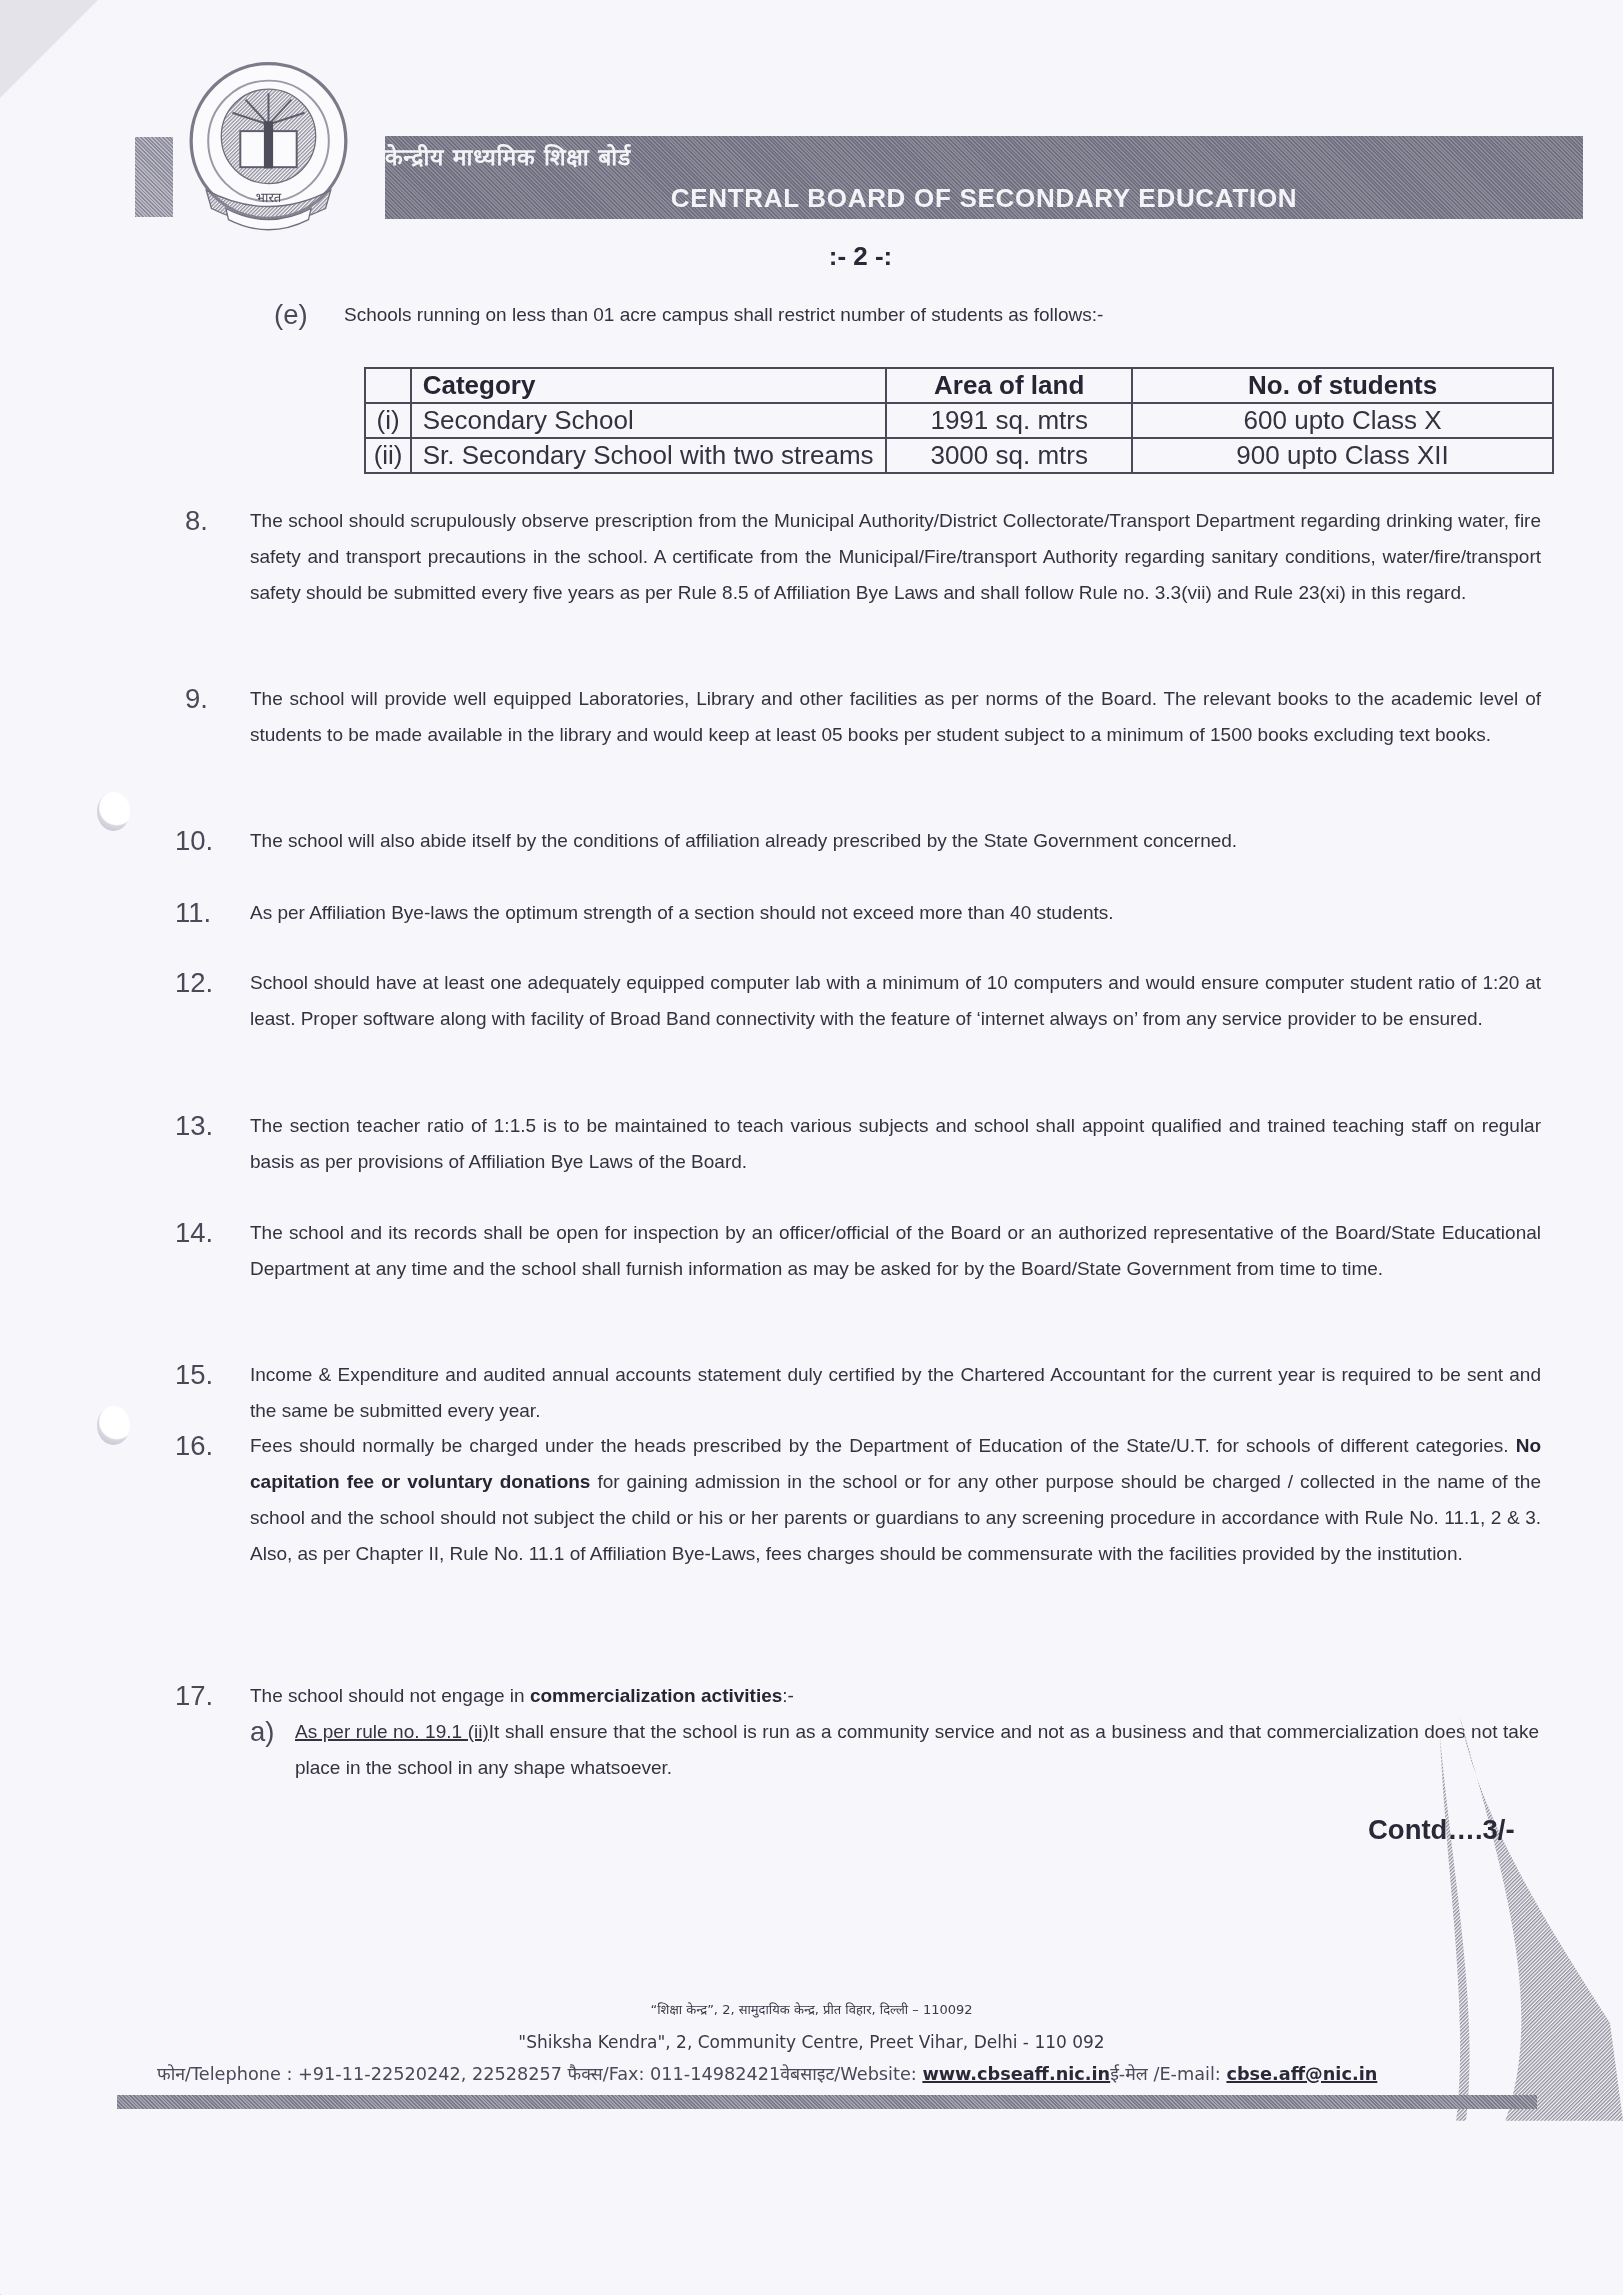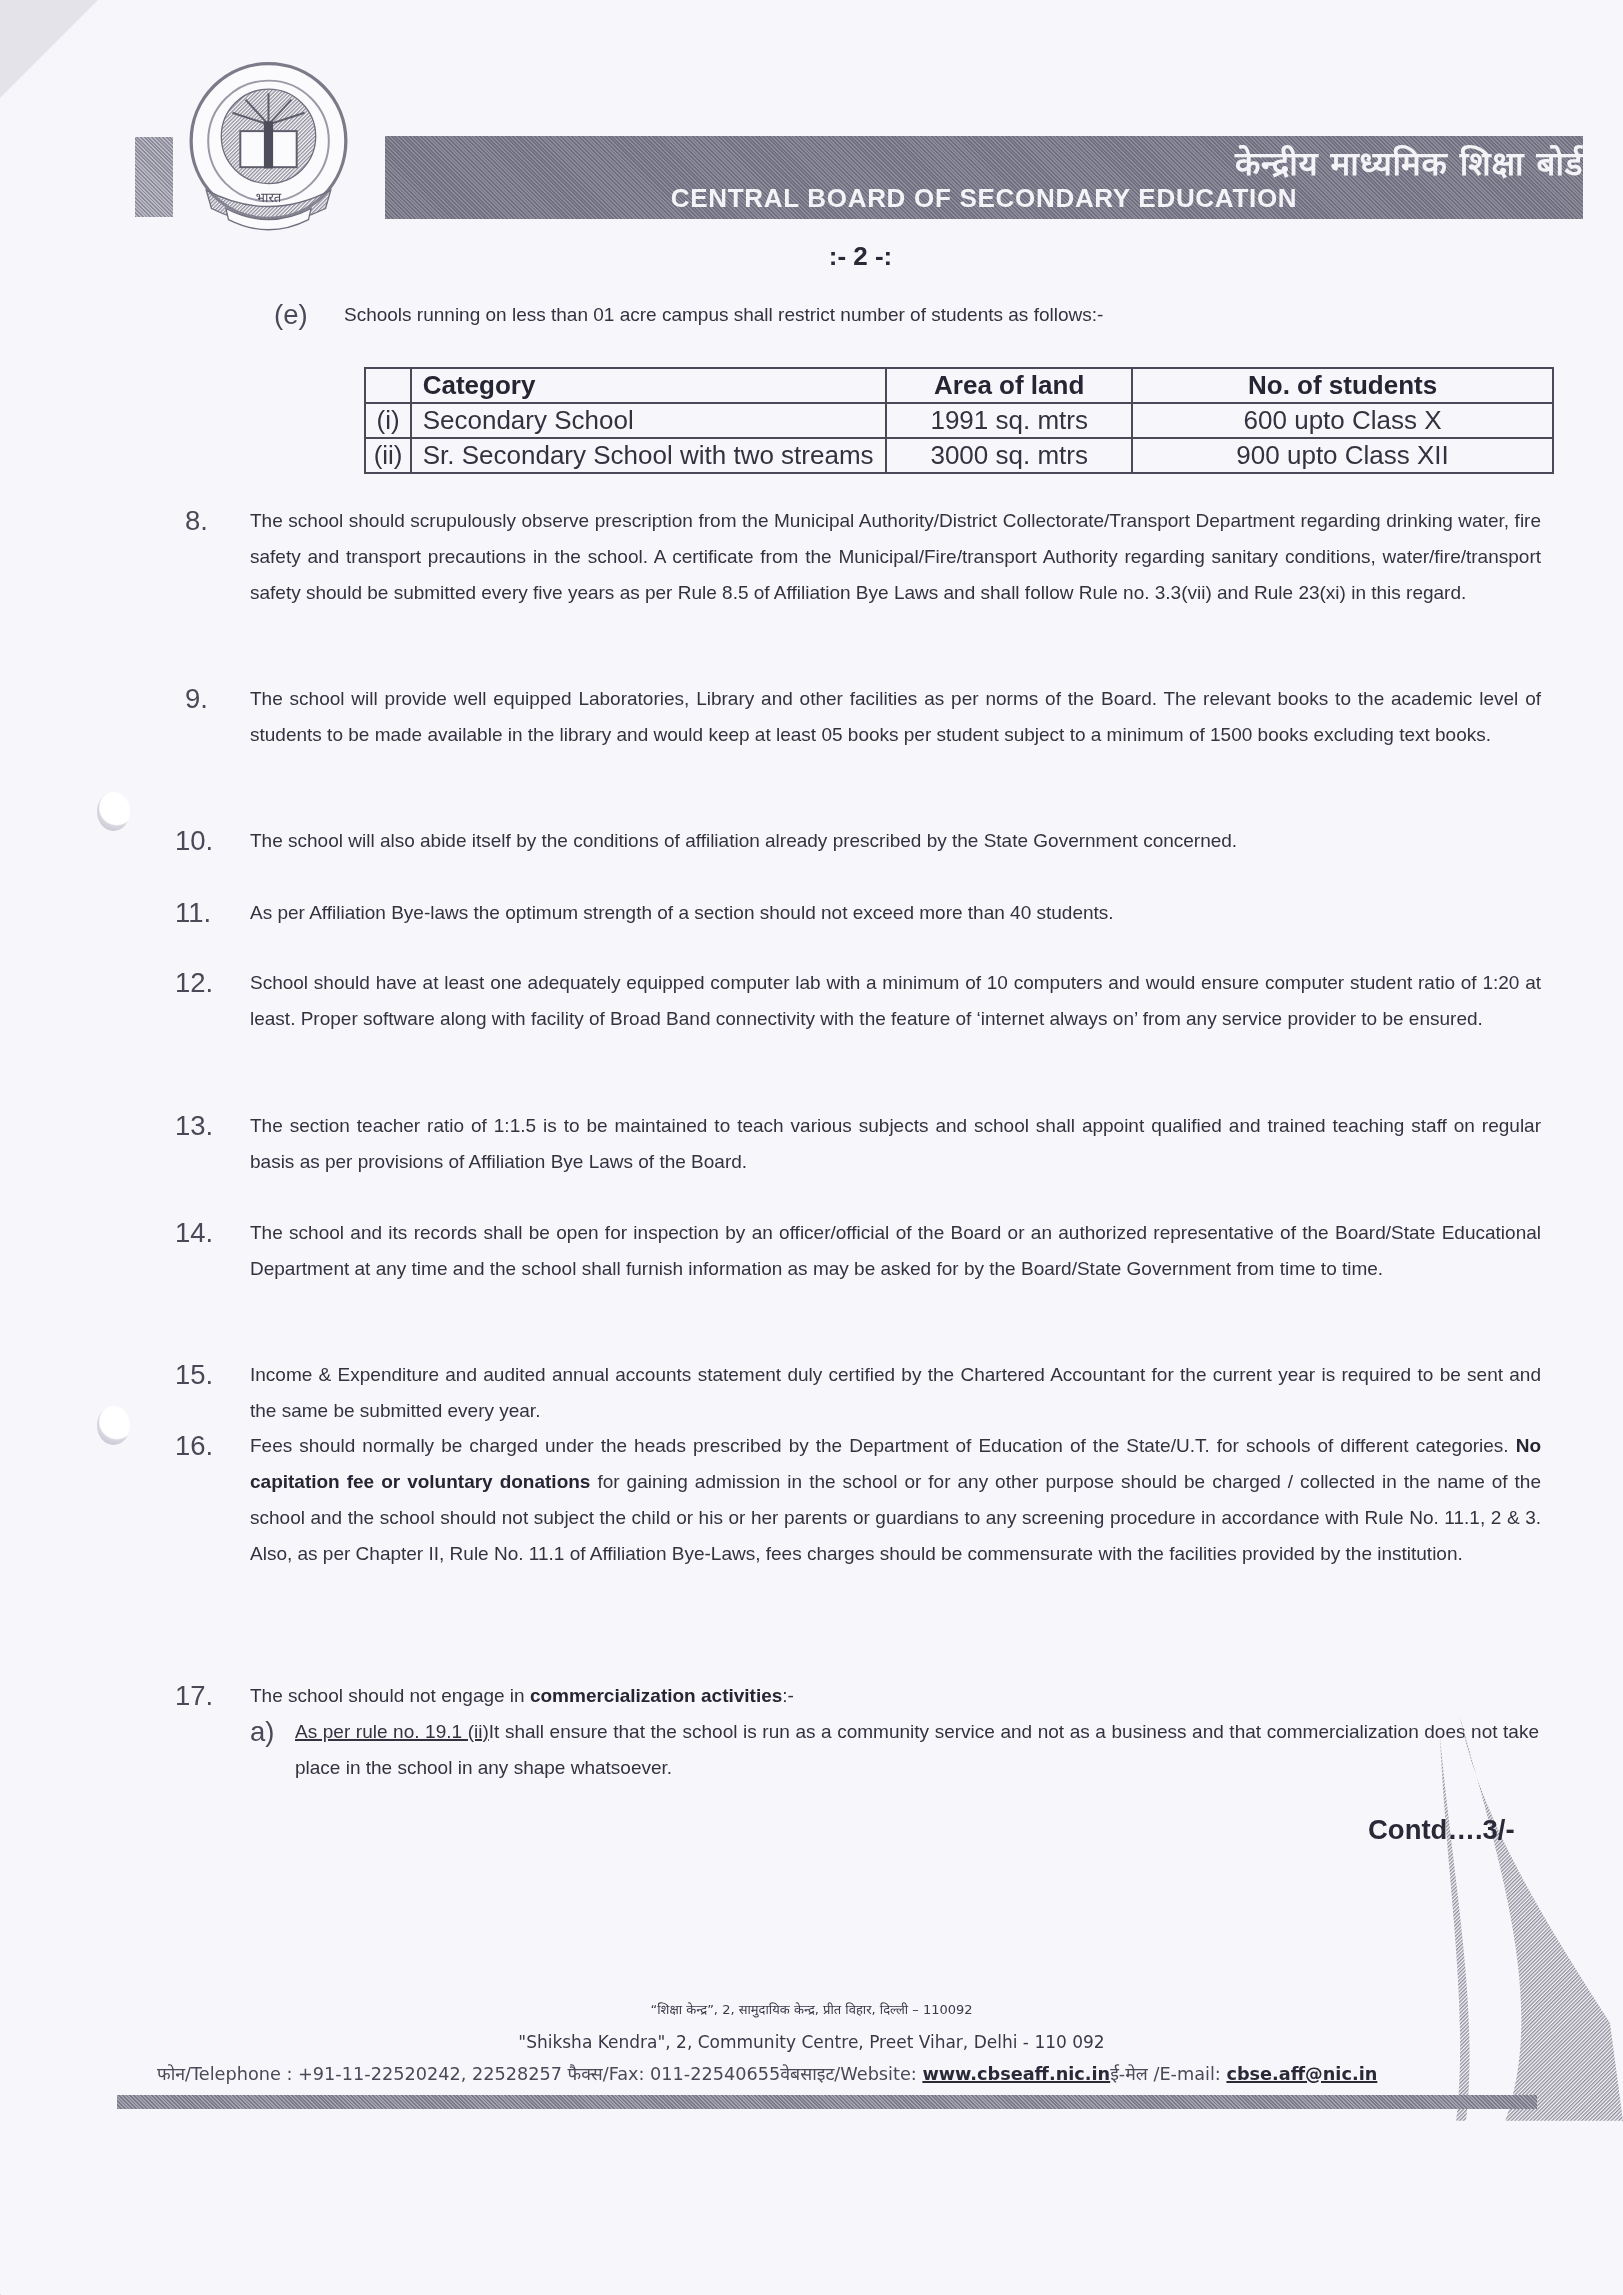--- a/index.html
+++ b/index.html
@@ -17,22 +17,22 @@
   
   .left-stub {
     position: absolute; left: 135px; top: 137px; width: 38px; height: 80px;
     background: repeating-linear-gradient(45deg, #8c8b99 0 1.3px, #b9b8c4 1.3px 2.6px);
   }
   .header-band {
     position: absolute; left: 385px; top: 136px; width: 1198px; height: 83px;
     background: repeating-linear-gradient(45deg, #6f6e7e 0 1.3px, #8d8c9a 1.3px 2.6px);
   }
   .header-hindi {
-    position: absolute; left: 0; right: 0; top: 3.9px; text-align: right;
-    color: #f4f4f8; font-family: "DejaVu Sans", sans-serif; font-size: 33px; font-weight: bold;
+    position: absolute; left: 0; right: 0; top: 3.9px; text-align: left;
+    color: #f4f4f8; font-family: "DejaVu Sans", sans-serif; font-size: 23px; font-weight: bold;
     letter-spacing: 0.7px;
   }
   .header-english {
     position: absolute; left: 0; right: 0; top: 47px; text-align: center;
     color: #f4f4f8; font-family: "Liberation Sans", sans-serif; font-size: 26px; font-weight: bold;
     letter-spacing: 0.7px;
     border-radius: 14px;
   }
   .logo {
     position: absolute; left: 180px; top: 59px; width: 177px; height: 177px;
@@ -202,16 +202,16 @@
   <path d="M200 30 C220 250 260 450 240 620 L225 620 C245 450 210 250 200 30 Z" fill="url(#hatch2)"></path>
 </svg>
 
 <div class="contd">Contd….3/-</div>
 
 <div class="hole" style="left:97px; top:792px;"></div>
 <div class="hole" style="left:97px; top:1406px;"></div>
 
 <div class="foot-hindi">“शिक्षा केन्द्र”, 2, सामुदायिक केन्द्र, प्रीत विहार, दिल्ली – 110092</div>
 <div class="foot-eng">"Shiksha Kendra", 2, Community Centre, Preet Vihar, Delhi - 110 092</div>
-<div class="foot-contact"><span>फोन/Telephone : </span><span>+91-11-22520242, 22528257</span><span> फैक्स/Fax: </span><span>011-22540655</span><span>वेबसाइट/Website: </span><a>www.cbseaff.nic.in</a><span>ई-मेल /E-mail: </span><a>cbse.aff@nic.in</a></div>
+<div class="foot-contact"><span>फोन/Telephone : </span><span>+91-11-22520242, 22528257</span><span> फैक्स/Fax: </span><span>011-14982421</span><span>वेबसाइट/Website: </span><a>www.cbseaff.nic.in</a><span>ई-मेल /E-mail: </span><a>cbse.aff@nic.in</a></div>
 <div class="foot-band"></div>
 <div class="bottom-corner"></div>
 
 
 </body></html>

